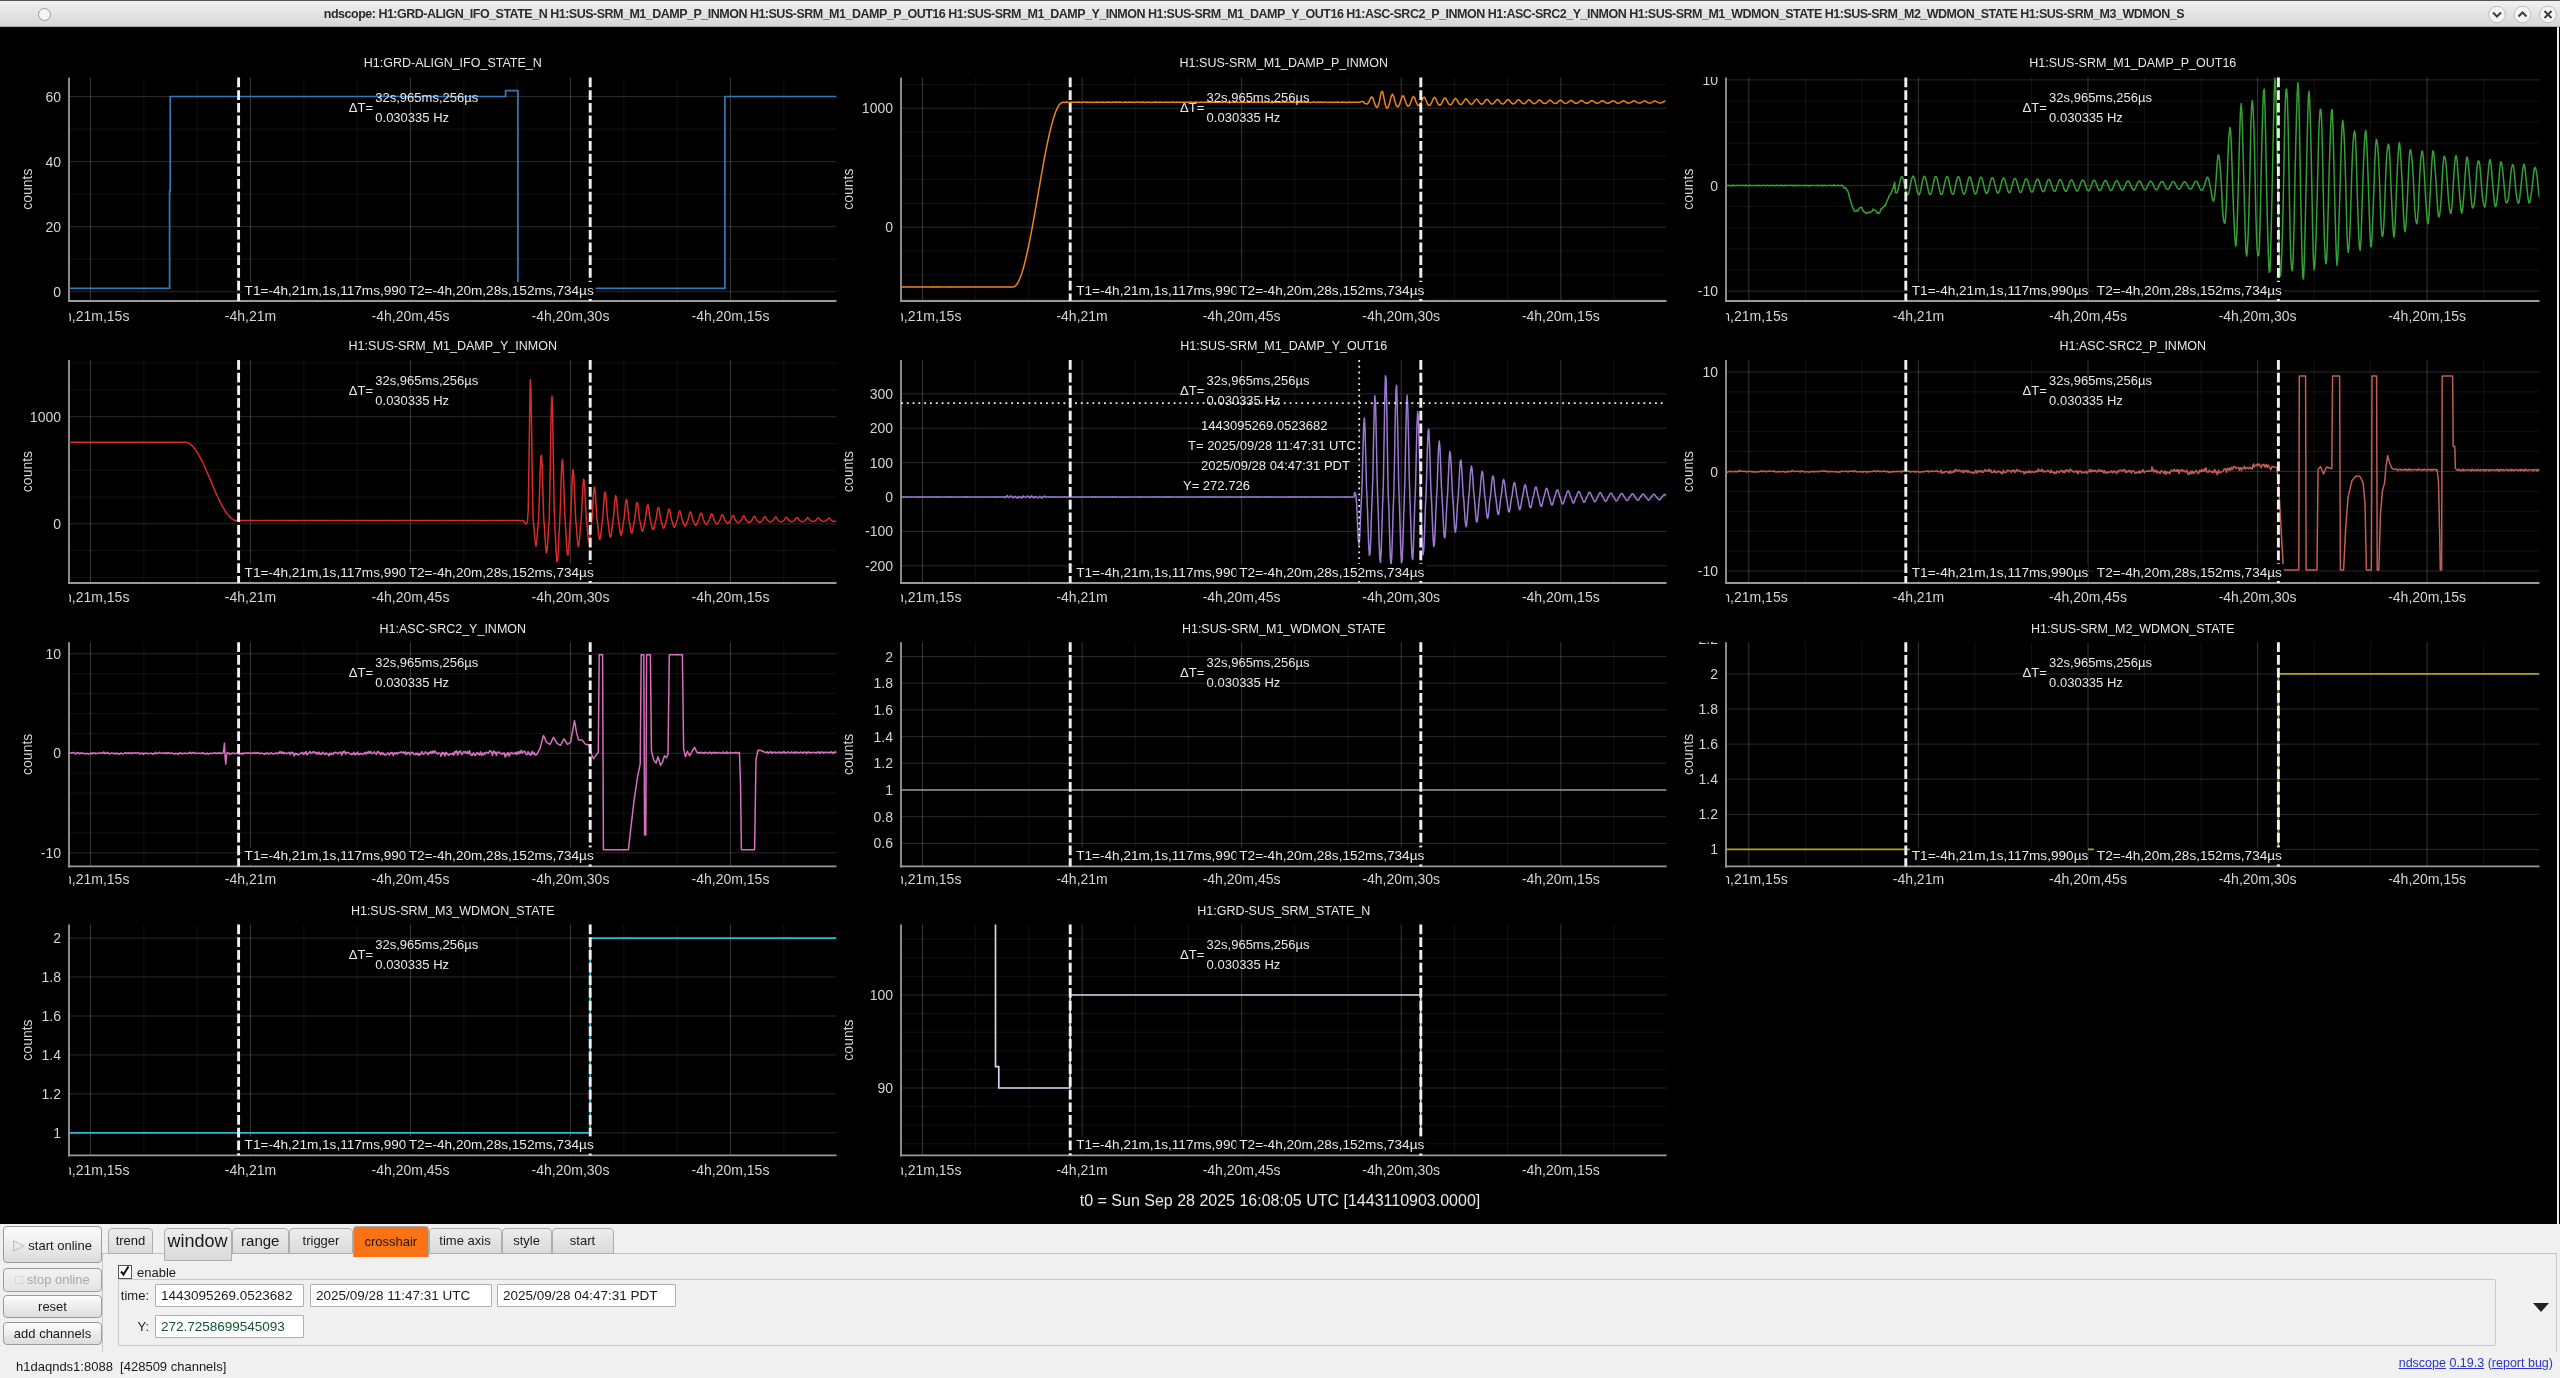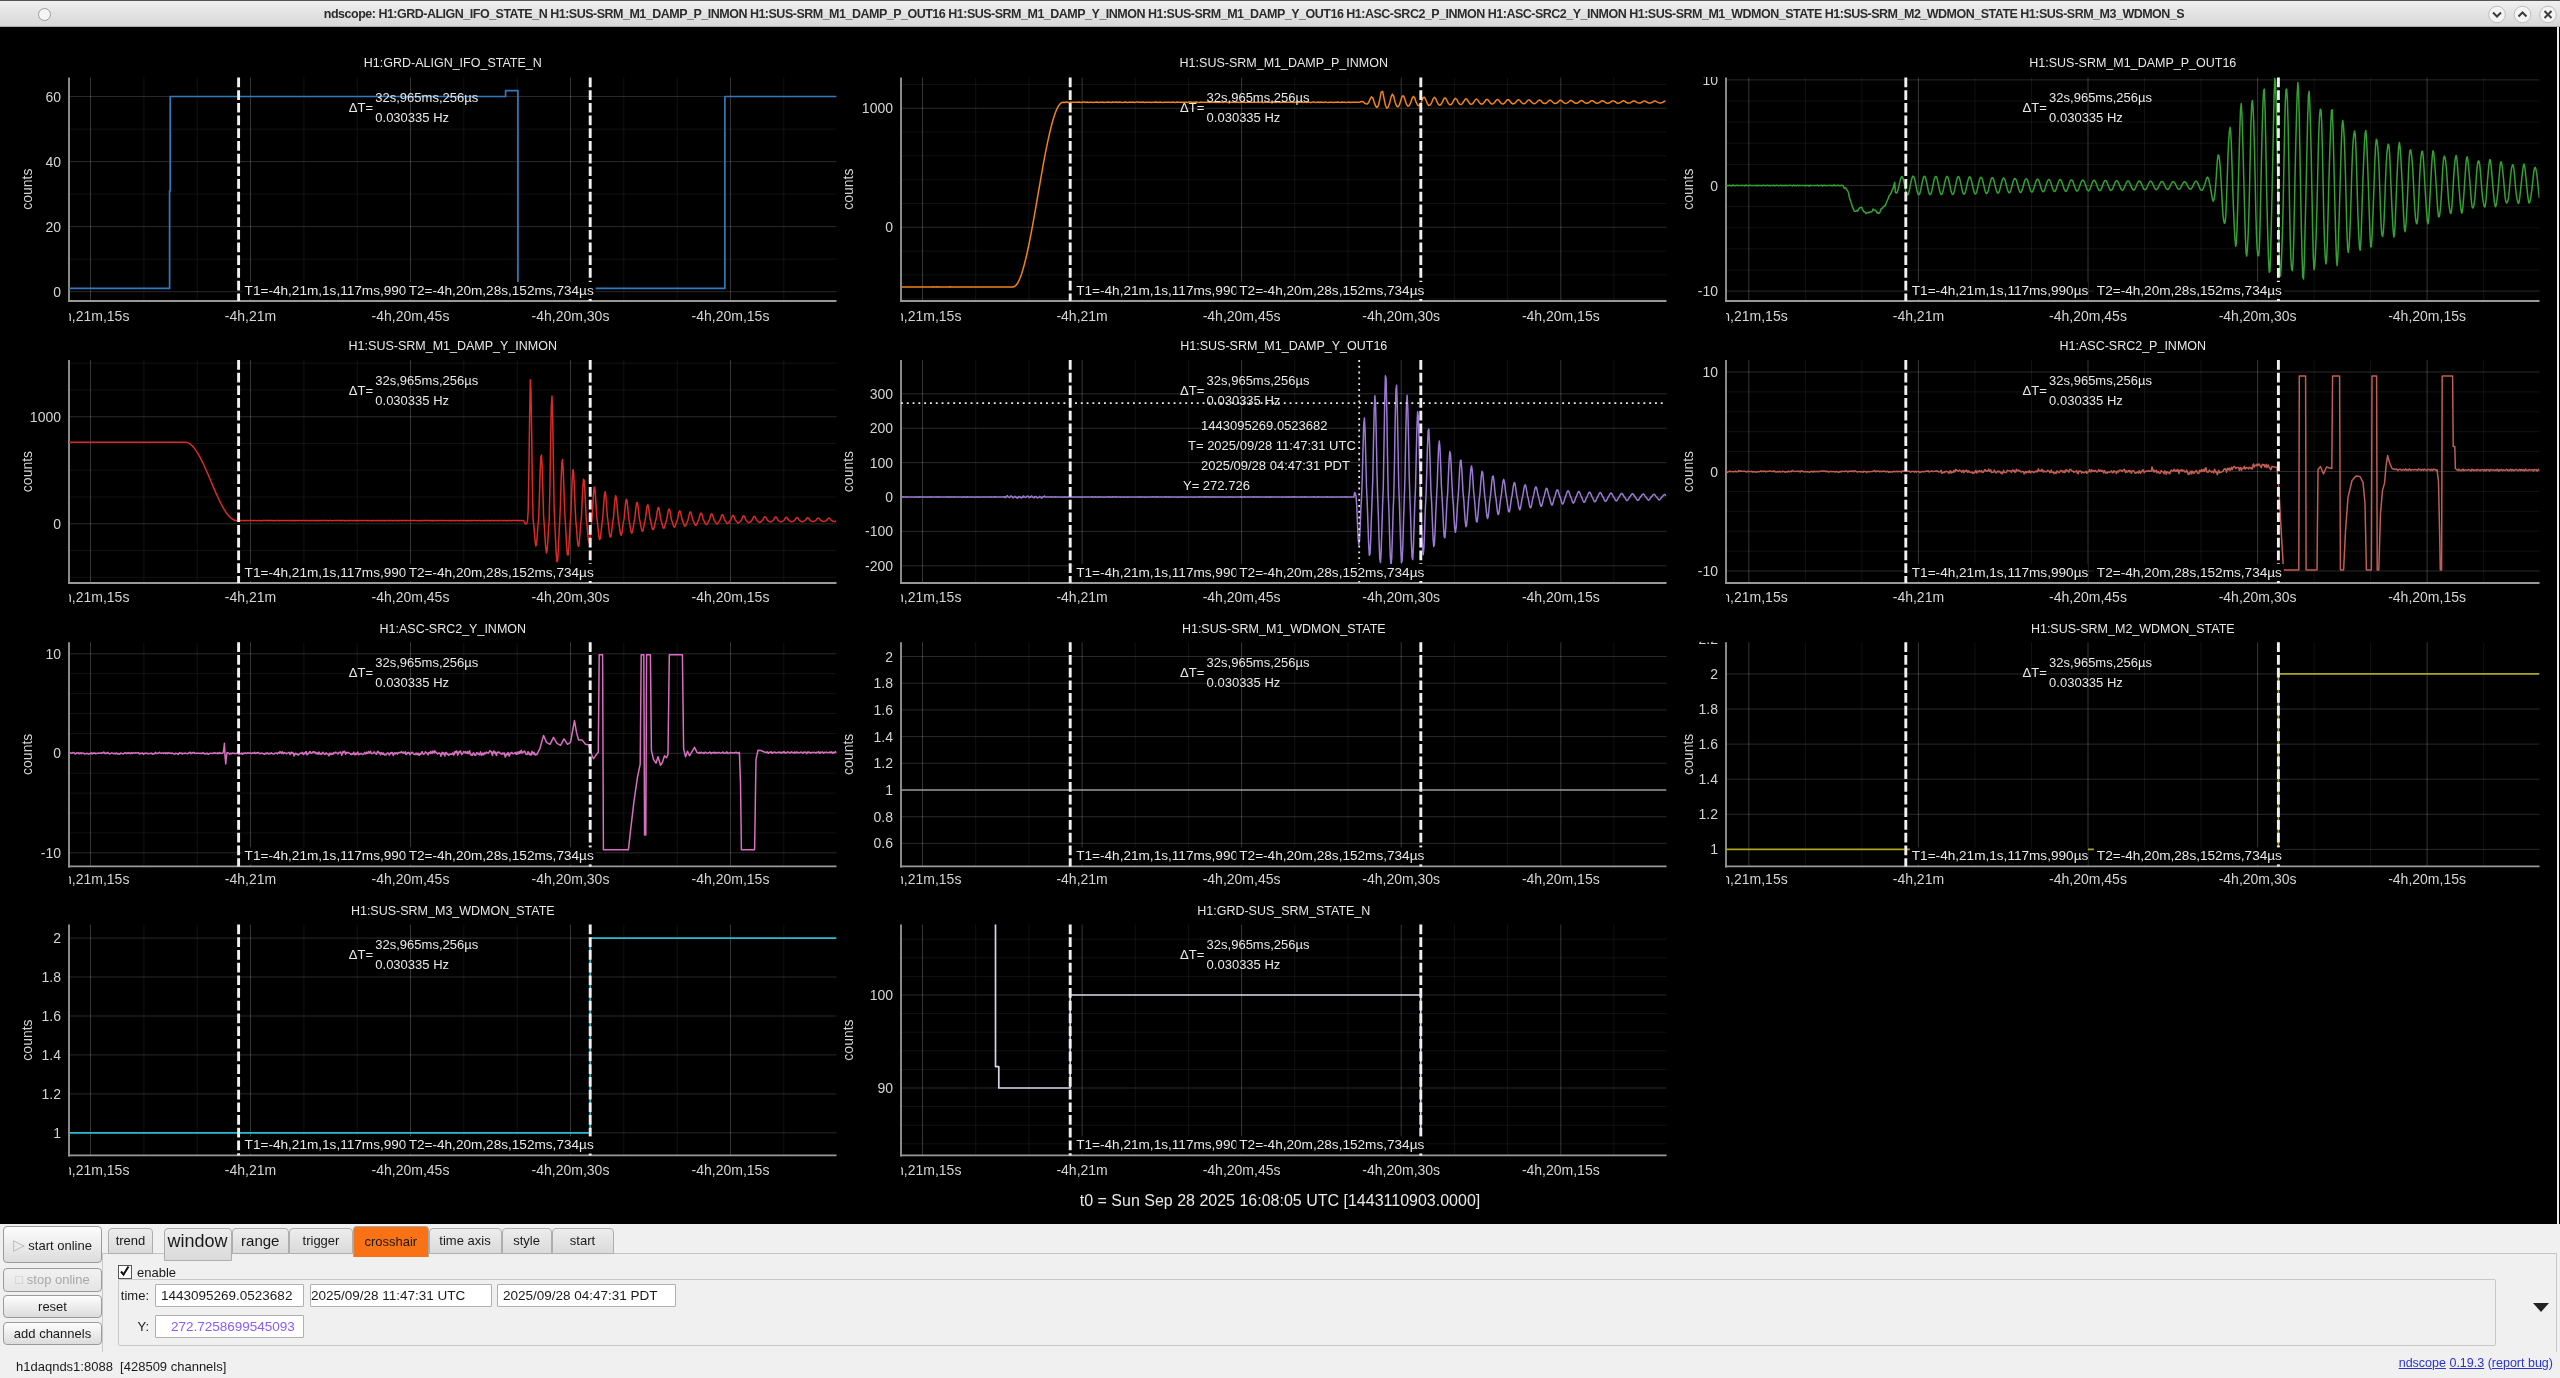--- a/index.html
+++ b/index.html
@@ -695,21 +695,21 @@
     <div style="position:absolute;left:501.5px;top:4px;width:50px;height:25.5px;background:linear-gradient(#ededed,#dadada);border:1px solid #aeaeae;border-radius:4px 4px 0 0;box-sizing:border-box;text-align:center;font-size:13px;color:#1a1a1a;line-height:24px;z-index:1">style</div>
     <div style="position:absolute;left:551.5px;top:4px;width:62px;height:25.5px;background:linear-gradient(#ededed,#dadada);border:1px solid #aeaeae;border-radius:4px 4px 0 0;box-sizing:border-box;text-align:center;font-size:13px;color:#1a1a1a;line-height:24px;z-index:1">start</div>
   <div style="position:absolute;left:118px;top:41px;width:13.5px;height:13.5px;background:#fff;border:1.2px solid #555;box-sizing:border-box;z-index:2"></div>
   <svg width="16" height="16" style="position:absolute;left:118px;top:39px;z-index:2">
       <path d="M 3 8.5 L 5.5 11.5 L 10.5 3.5" fill="none" stroke="#111" stroke-width="2"></path>
     </svg>
   <div style="position:absolute;left:137px;top:41px;font-size:13px;color:#1a1a1a;z-index:2">enable</div>
   <div style="position:absolute;left:117.5px;top:55px;width:2378px;height:66.5px;border:1px solid #c9c9c9;border-radius:2px;box-sizing:border-box;z-index:1"></div>
   <div style="position:absolute;left:113px;top:64px;width:36px;text-align:right;font-size:13px;color:#1a1a1a;z-index:2">time:</div>
   <div style="position:absolute;left:155px;top:60px;width:149px;height:23px;background:#fff;border:1px solid #b0b0b0;border-radius:1px;box-sizing:border-box;font-size:13.5px;color:#1a1a1a;line-height:21px;padding-left:5px;white-space:nowrap;overflow:hidden">1443095269.0523682</div>
-  <div style="position:absolute;left:310px;top:60px;width:182px;height:23px;background:#fff;border:1px solid #b0b0b0;border-radius:1px;box-sizing:border-box;font-size:13.5px;color:#1a1a1a;line-height:21px;white-space:nowrap;overflow:hidden">2025/09/28 11:47:31 UTC</div>
+  <div style="position:absolute;left:310px;top:60px;width:182px;height:23px;background:#fff;border:1px solid #b0b0b0;border-radius:1px;box-sizing:border-box;font-size:13.5px;color:#1a1a1a;line-height:21px;padding-left:5px;white-space:nowrap;overflow:hidden">2025/09/28 11:47:31 UTC</div>
   <div style="position:absolute;left:497px;top:60px;width:179px;height:23px;background:#fff;border:1px solid #b0b0b0;border-radius:1px;box-sizing:border-box;font-size:13.5px;color:#1a1a1a;line-height:21px;padding-left:5px;white-space:nowrap;overflow:hidden">2025/09/28 04:47:31 PDT</div>
   <div style="position:absolute;left:113px;top:95px;width:36px;text-align:right;font-size:13px;color:#1a1a1a;z-index:2">Y:</div>
-  <div style="position:absolute;left:155px;top:91px;width:149px;height:23px;background:#fff;border:1px solid #b0b0b0;border-radius:1px;box-sizing:border-box;font-size:13.5px;color:#8b5cf6;line-height:21px;padding-left:15px;white-space:nowrap;overflow:hidden">272.7258699545093</div>
+  <div style="position:absolute;left:155px;top:91px;width:149px;height:23px;background:#fff;border:1px solid #b0b0b0;border-radius:1px;box-sizing:border-box;font-size:13.5px;color:#14532d;line-height:21px;padding-left:5px;white-space:nowrap;overflow:hidden">272.7258699545093</div>
   <svg width="24" height="14" style="position:absolute;left:2530px;top:77px;z-index:2">
       <path d="M 3 2 L 19 2 L 11 11 Z" fill="#222"></path>
     </svg>
   <div style="position:absolute;left:16px;top:135px;font-size:13px;color:#1a1a1a">h1daqnds1:8088&nbsp;&nbsp;[428509 channels]</div>
   <div style="position:absolute;right:7px;top:132px;font-size:12.5px;color:#2b35cc"><u>ndscope</u> <u>0.19.3</u> (<u>report bug</u>)</div>
 </div>
 </body></html>

